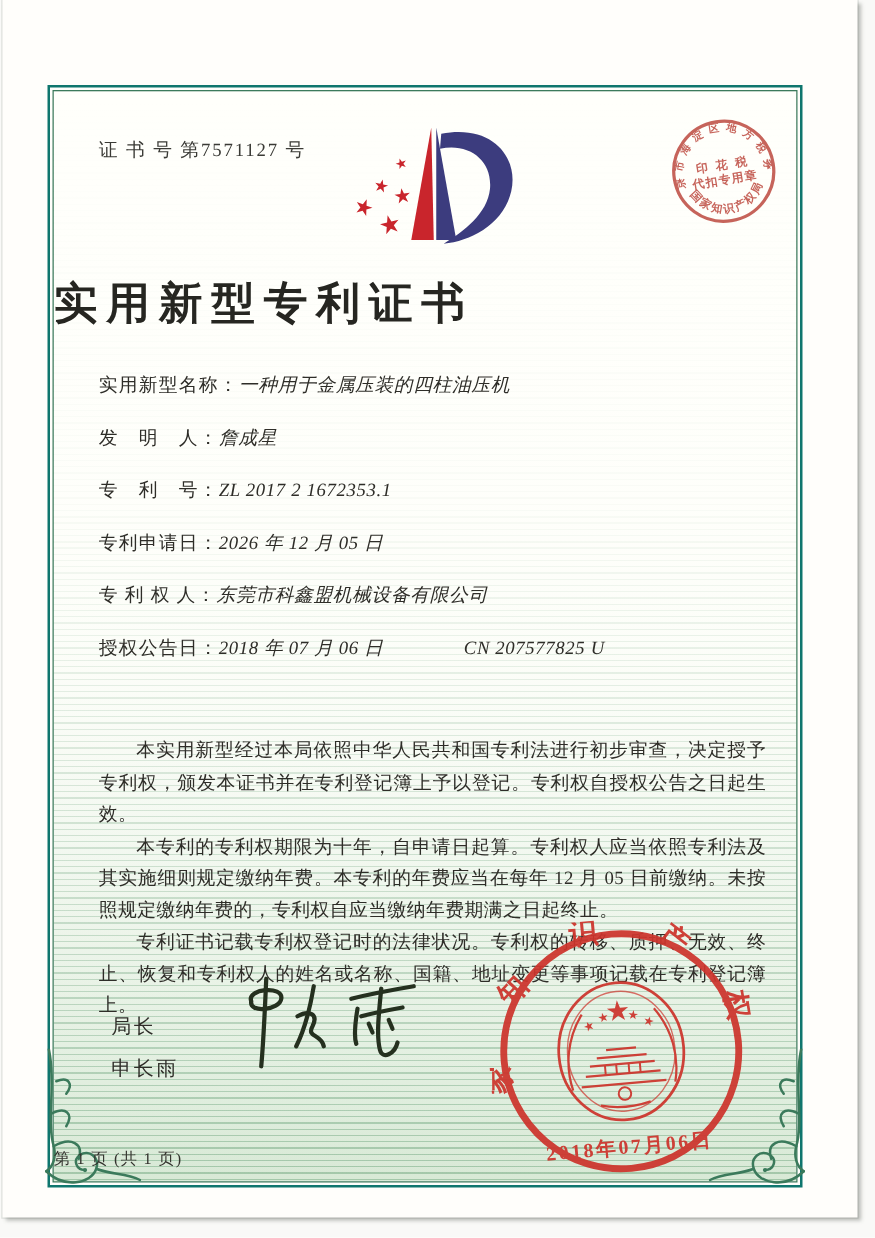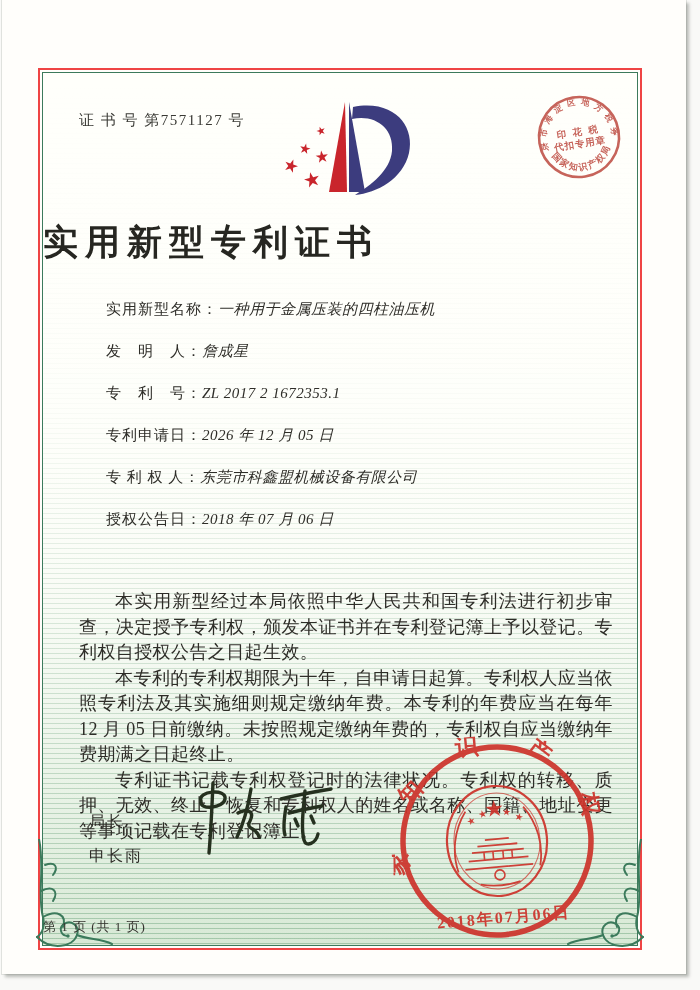--- a/index.html
+++ b/index.html
@@ -9,21 +9,21 @@
     font-family:"Liberation Serif","DejaVu Serif",serif;
     color:#2e2d28;
   }
   .paper{
     position:absolute;left:2px;top:0;width:684px;height:974px;
     background:#fffefb;
     box-shadow:3px 3px 3px rgba(110,115,108,.45), 0 0 0 1px rgba(180,185,178,.35);
   }
   .frame{
     position:absolute;left:36px;top:68px;width:600px;height:878px;
-    border:2px solid #ef4444;
+    border:2px solid #0f766e;
   }
   .frame-inner{
     position:absolute;left:2px;top:2px;right:2px;bottom:2px;
     border:1px solid #3c7a5c;
     background:
       linear-gradient(180deg, rgba(255,255,251,1) 0%, rgba(255,255,251,.92) 38%, rgba(255,255,251,.45) 66%, rgba(255,255,251,0) 100%),
       repeating-linear-gradient(180deg, rgba(110,165,125,.5) 0 1px, rgba(255,255,255,0) 1px 5px),
       linear-gradient(180deg, #fffefa 0%, #f4f9f1 55%, #e2efe0 82%, #d8e9d6 100%);
   }
   .cert-no{
@@ -31,25 +31,25 @@
     font-size:15px;letter-spacing:1.5px;color:#3a3a35;
   }
   .logo{position:absolute;left:226px;top:26px;width:160px;height:108px;}
   .tax-stamp{position:absolute;left:492px;top:20px;width:88px;height:88px;transform:rotate(-9deg);opacity:.88;}
   .title{
     position:absolute;left:0;right:0;top:146px;text-align:left;
     font-size:35px;font-weight:700;letter-spacing:7px;color:#262621;
   }
   .fields{position:absolute;left:36px;right:24px;top:224px;font-size:15px;}
   .row{display:flex;margin-bottom:17px;line-height:25px;}
-  .row .lbl{white-space:pre;flex:0 0 auto;letter-spacing:1px;margin-left:27px;}
+  .row .lbl{white-space:pre;flex:0 0 auto;letter-spacing:1px;}
   .row .val{white-space:pre-line;letter-spacing:.5px;font-style:italic;}
   .row.grant .val1{width:196px;flex:0 0 auto;}
   .row.grant .lbl2{margin-left:36px;white-space:pre;letter-spacing:1px;}
-  .paras{position:absolute;left:36px;right:24px;top:516px;font-size:18px;line-height:25.5px;text-align:justify;letter-spacing:.4px;}
+  .paras{position:absolute;left:36px;right:24px;top:516px;font-size:15px;line-height:25.5px;text-align:justify;letter-spacing:.4px;}
   .paras p{margin:0;text-indent:2em;}
   .signer{position:absolute;left:46px;top:732px;font-size:16px;line-height:34px;letter-spacing:2px;}
   .signature{position:absolute;left:142px;top:704px;width:180px;height:95px;}
   .seal{position:absolute;left:348px;top:662px;width:212px;height:212px;transform:rotate(-5deg);opacity:.93;}
   .flourish{position:absolute;width:80px;height:115px;}
   .flourish.fl-left{left:-10px;bottom:-9px;}
   .flourish.fl-right{right:-10px;bottom:-9px;transform:scaleX(-1);}
   .footer{
     position:absolute;left:0;right:0;bottom:9px;text-align:left;
     font-size:13px;letter-spacing:1px;color:#34332e;
@@ -123,20 +123,21 @@
           <span class="lbl">专利申请日：</span>
           <span class="val">2026 年 12 月 05 日</span>
         </div>
         <div class="row">
           <span class="lbl">专 利 权 人：</span>
           <span class="val">东莞市科鑫盟机械设备有限公司</span>
         </div>
         <div class="row grant">
           <span class="lbl">授权公告日：</span>
           <span class="val val1">2018 年 07 月 06 日</span>
+          <span class="val">CN 207577825 U</span>
         </div>
       </div>
 
       <div class="paras">
         <p>本实用新型经过本局依照中华人民共和国专利法进行初步审查，决定授予专利权，颁发本证书并在专利登记簿上予以登记。专利权自授权公告之日起生效。</p>
         <p>本专利的专利权期限为十年，自申请日起算。专利权人应当依照专利法及其实施细则规定缴纳年费。本专利的年费应当在每年 12 月 05 日前缴纳。未按照规定缴纳年费的，专利权自应当缴纳年费期满之日起终止。</p>
         <p>专利证书记载专利权登记时的法律状况。专利权的转移、质押、无效、终止、恢复和专利权人的姓名或名称、国籍、地址变更等事项记载在专利登记簿上。</p>
       </div>
 
       <div class="signer">

